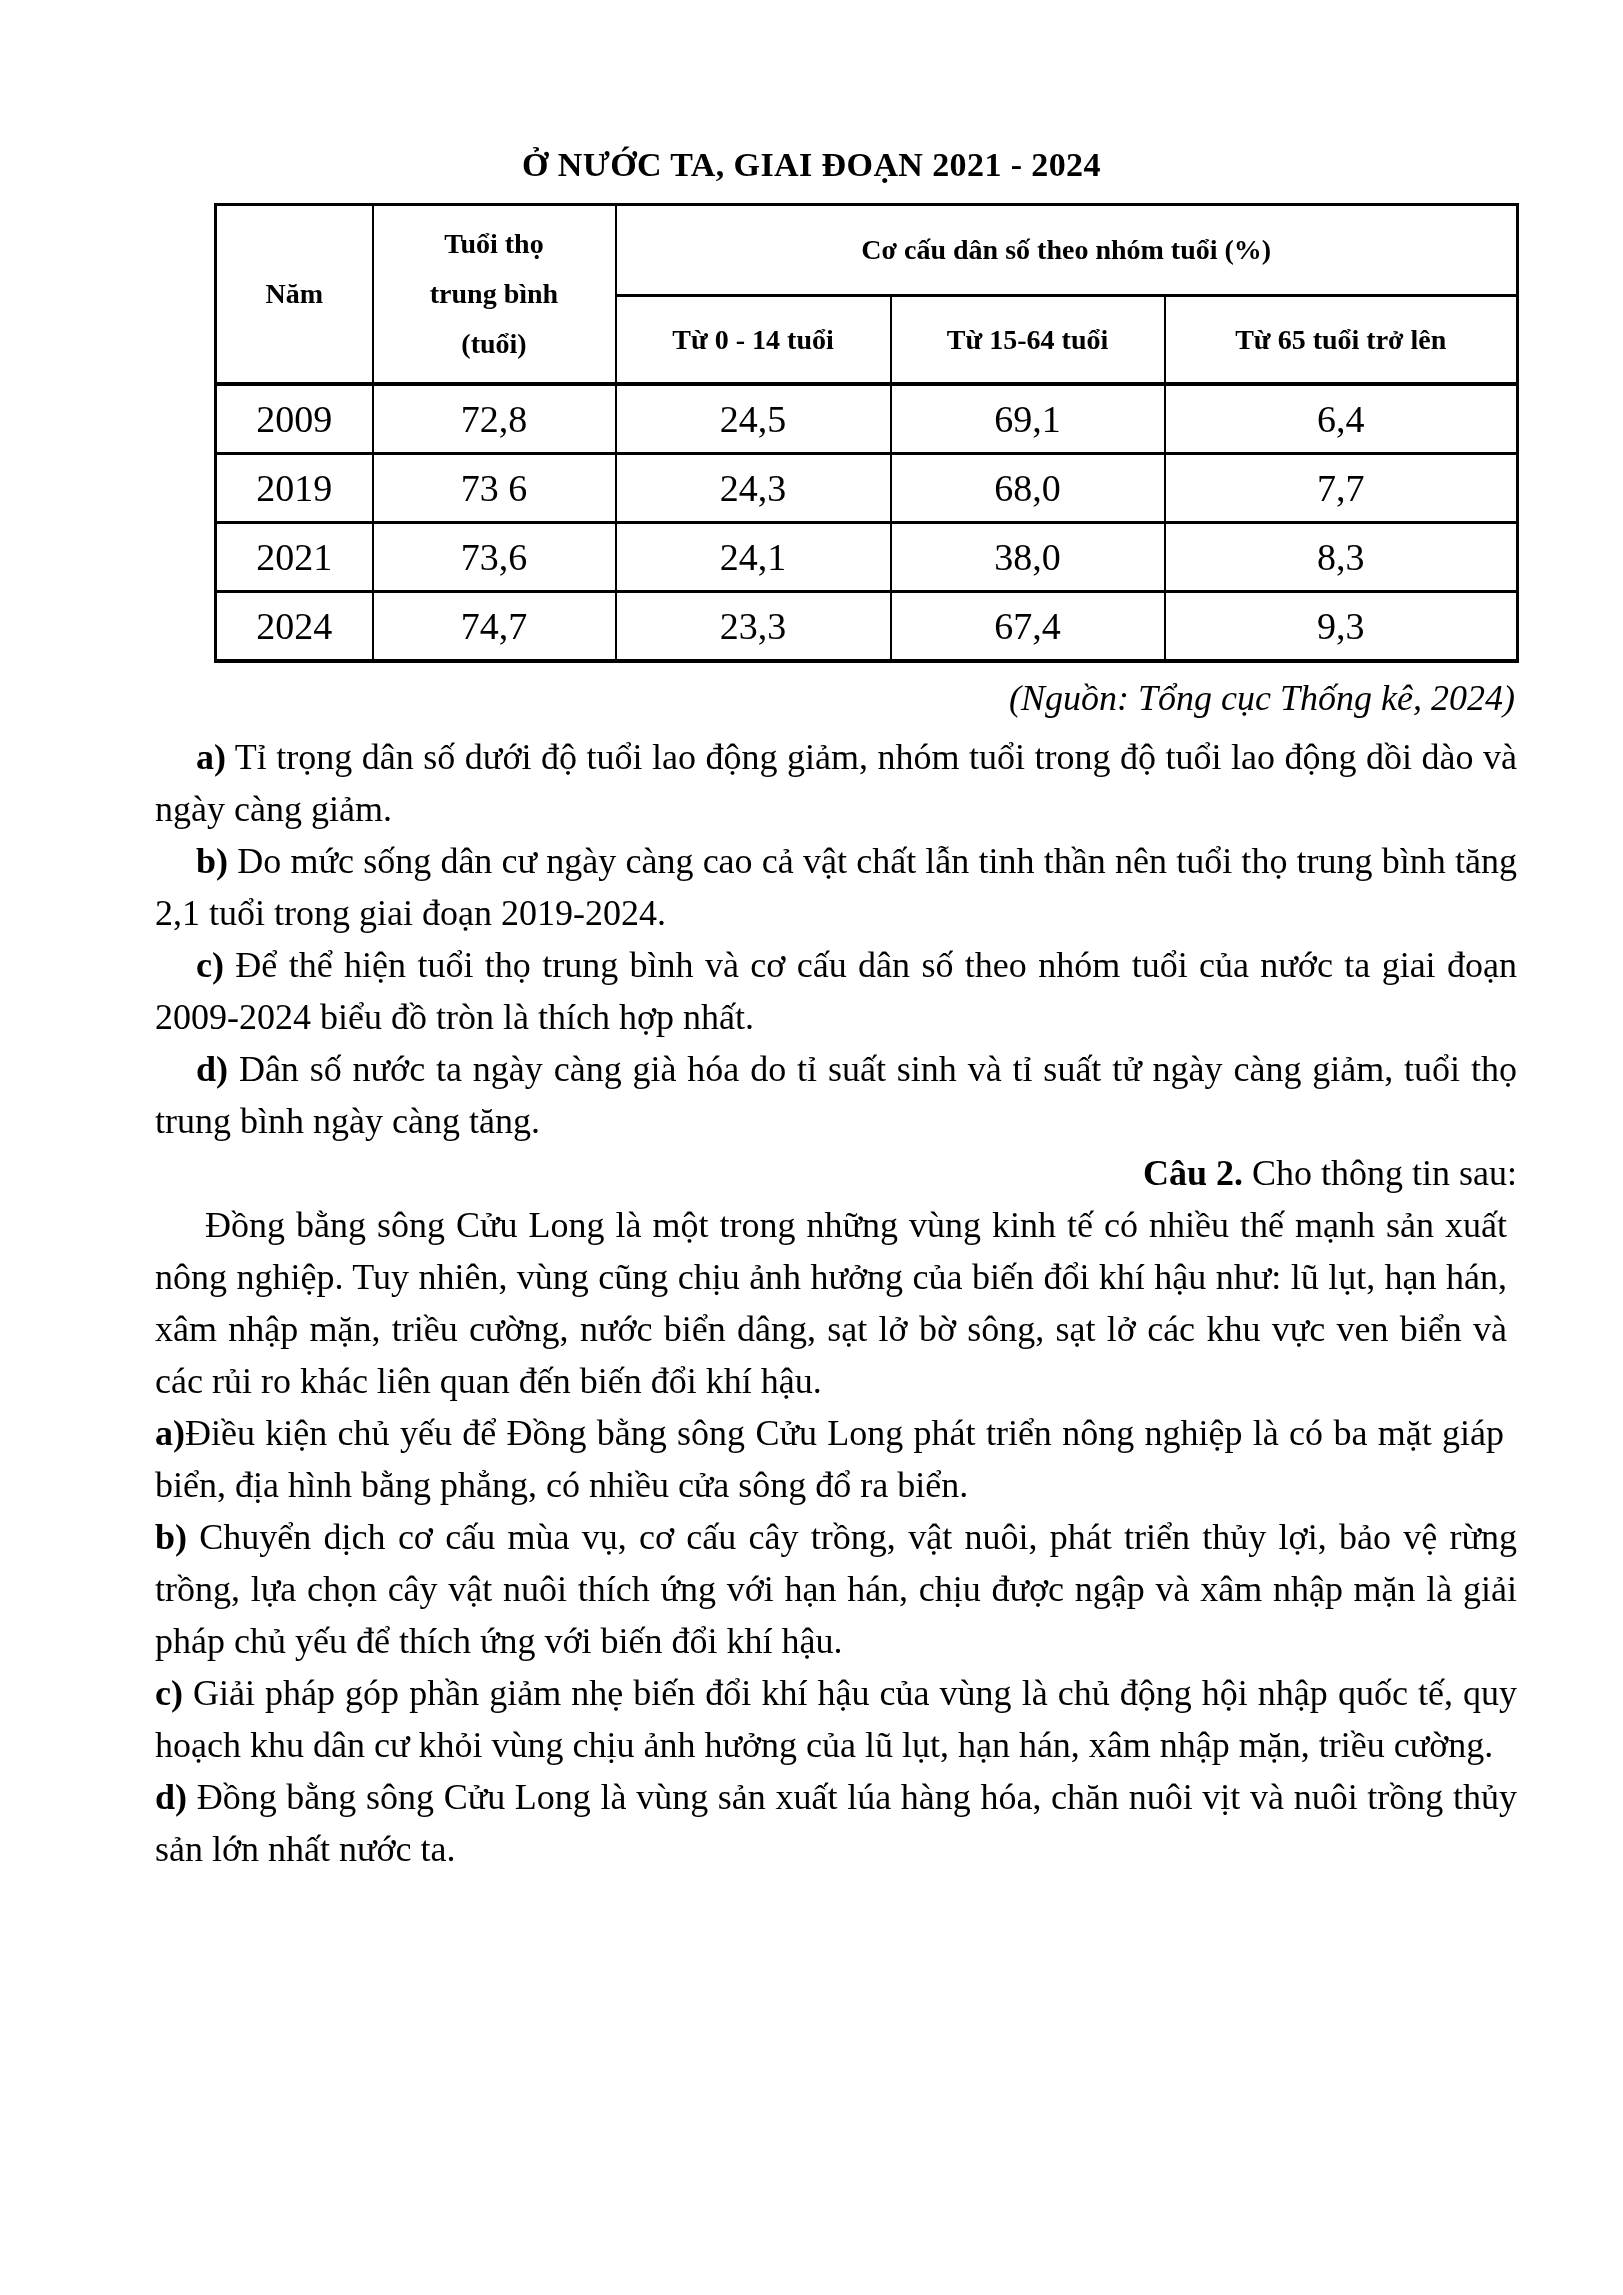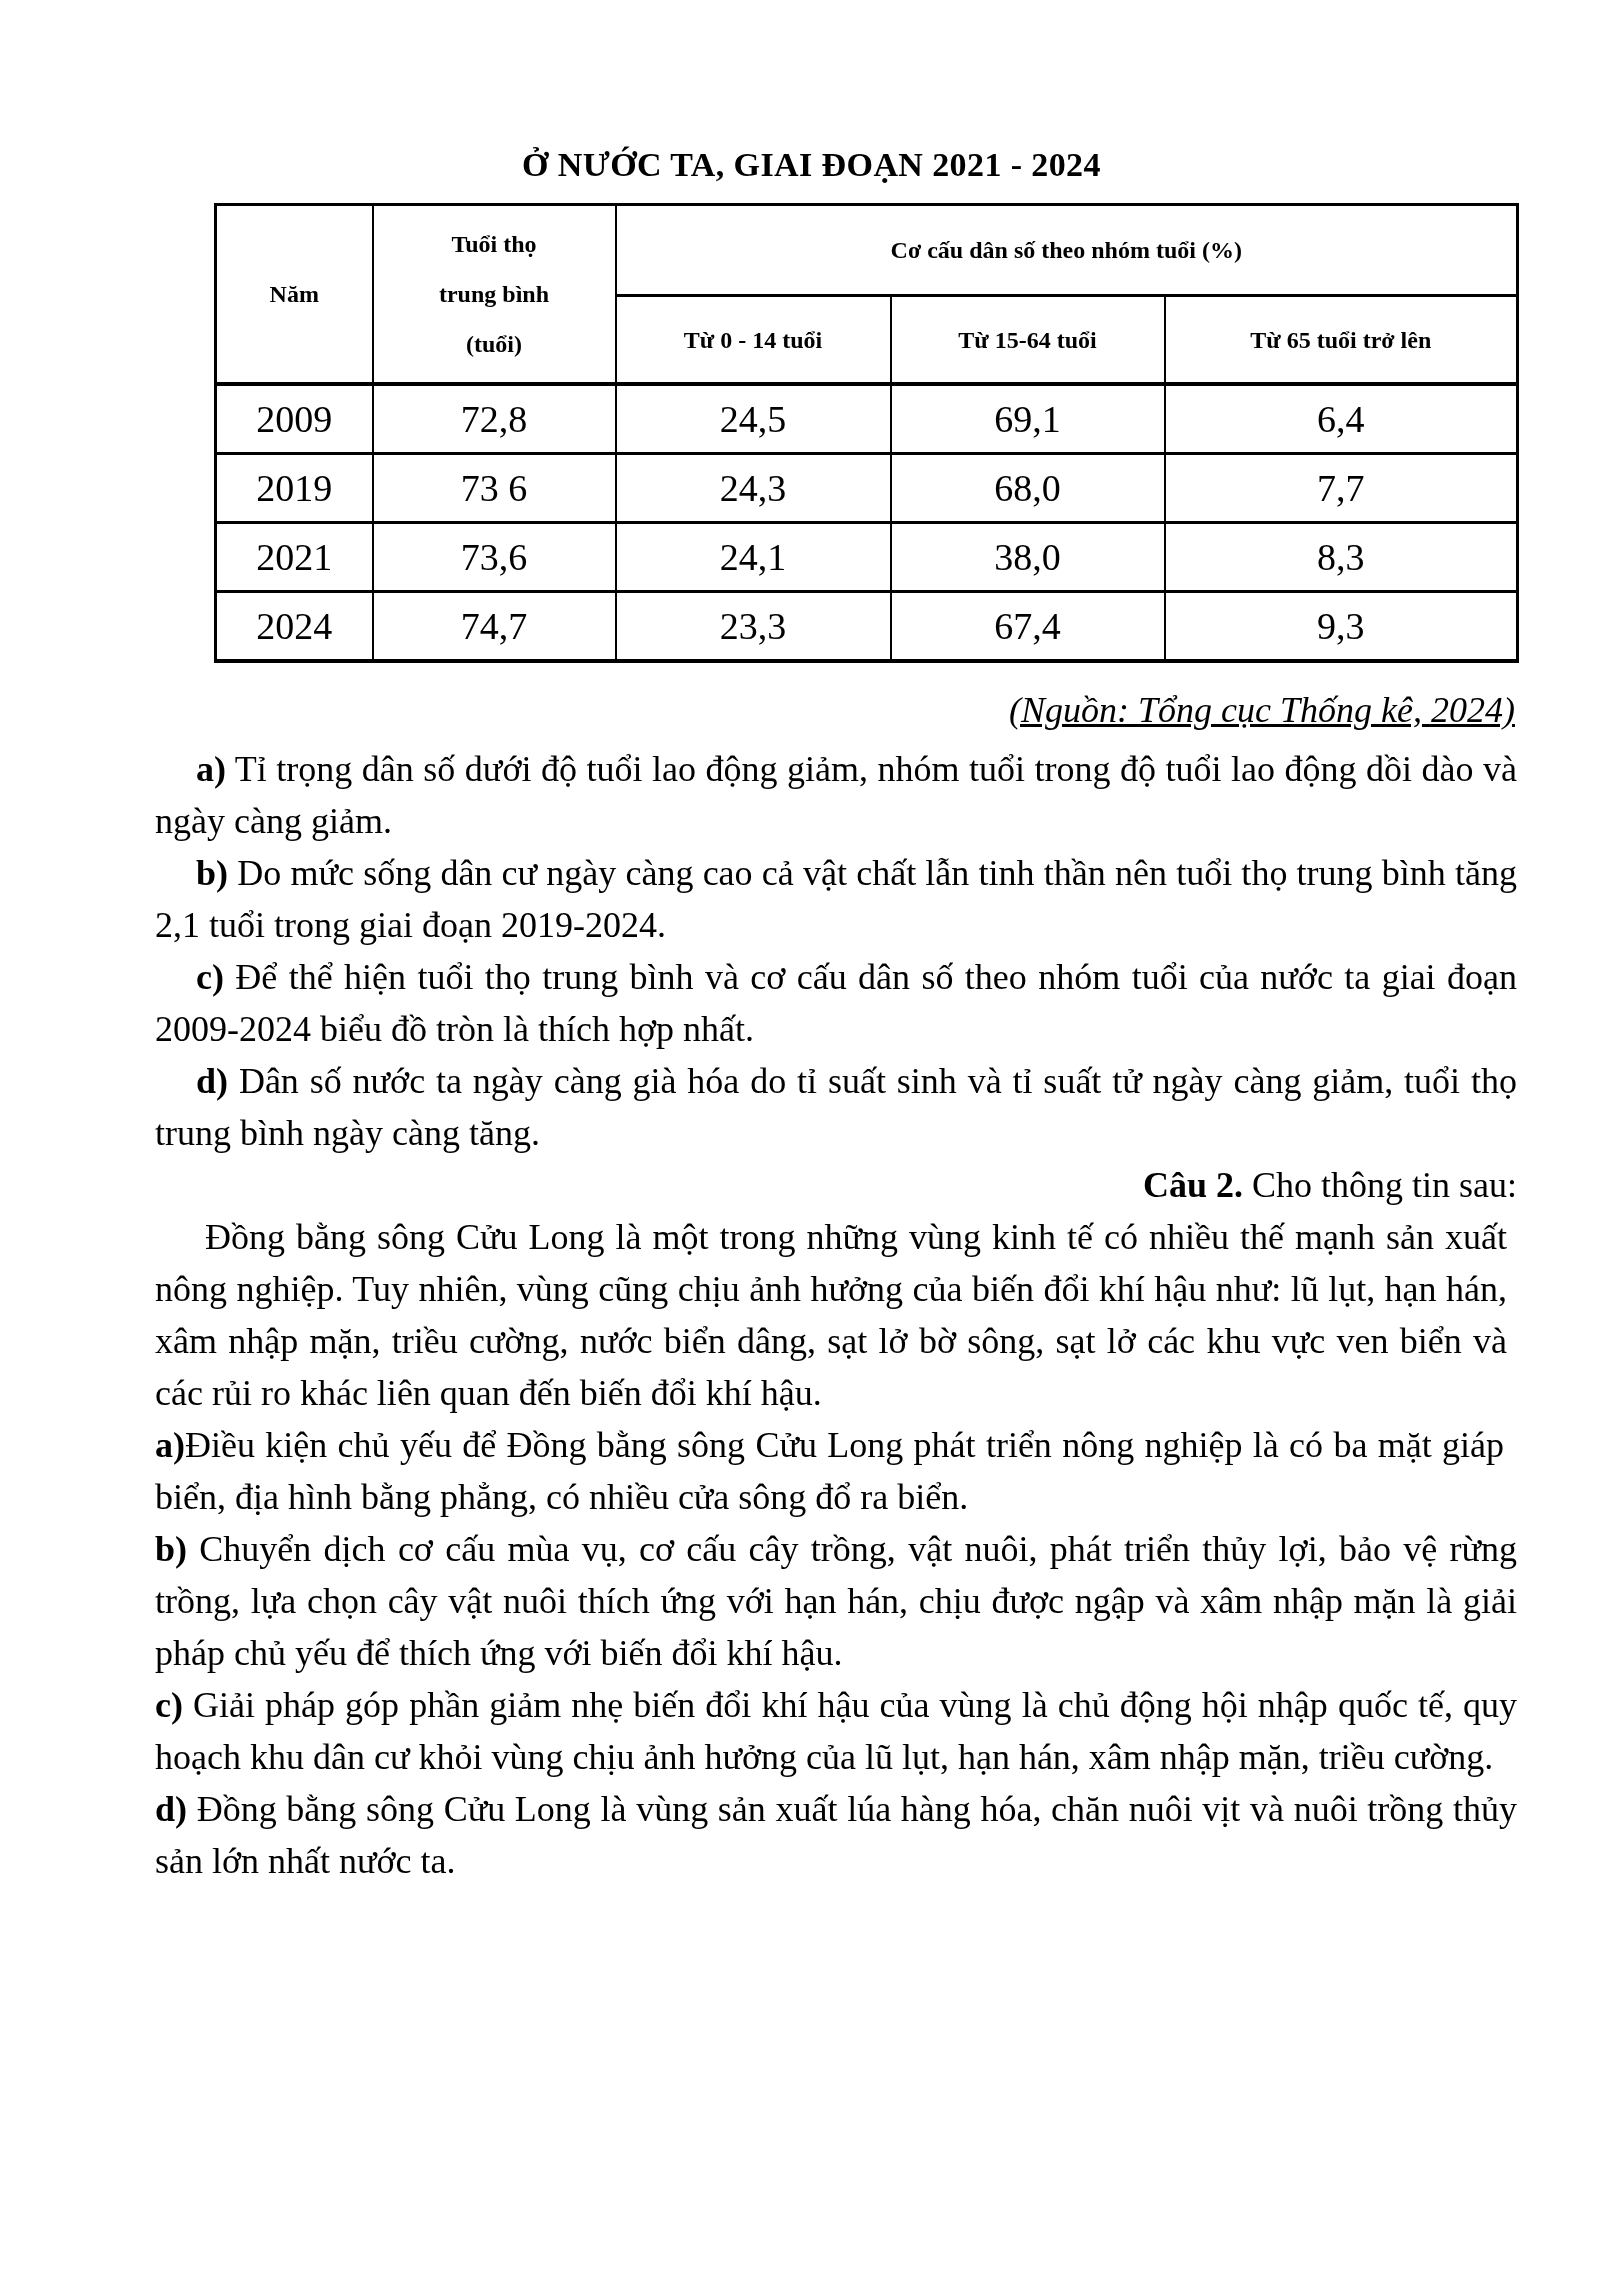--- a/index.html
+++ b/index.html
@@ -32,41 +32,40 @@
   }
   .stat-table th, .stat-table td {
     border: 2.4px solid #000;
     text-align: center;
     vertical-align: middle;
     padding: 0 6.3px;
     overflow: hidden;
   }
   .stat-table thead th {
     font-weight: bold;
-    font-size: 24px;
+    font-size: 28px;
     line-height: 50px;
   }
   .stat-table .h-row1 th { height: 88px; }
   .stat-table .h-row2 th { height: 85px; border-bottom-width: 4.7px; margin-left: 36px; }
   .stat-table th.rowspan2 { border-bottom-width: 4.7px; }
   .stat-table th.group-head { border-bottom-width: 3.9px; }
   .stat-table tbody td {
     font-weight: normal;
     font-size: 38px;
     height: 66px;
     border-width: 3.1px 2.4px;
   }
   .stat-table tbody tr:last-child td { border-bottom-width: 4.7px; }
   .source-note {
-    margin: 23px 108px 0 0;
+    margin: 11px 108px 0 0;
     text-align: right;
     font-style: italic;
     font-size: 36px;
     line-height: 49px;
-    text-decoration: underline;
   }
   .content {
     margin: 7.9px 0 0 155px;
     width: 1362px;
     font-size: 36px;
     line-height: 52px;
     text-align: justify;
   }
   .content p { margin: 0; }
   .item { margin-top: 6.3px; text-indent: 41px; }

